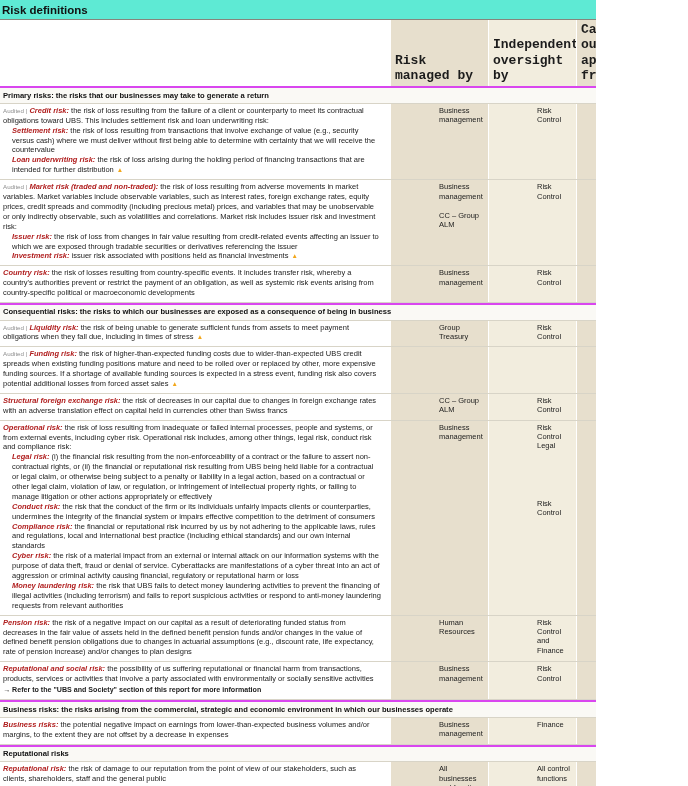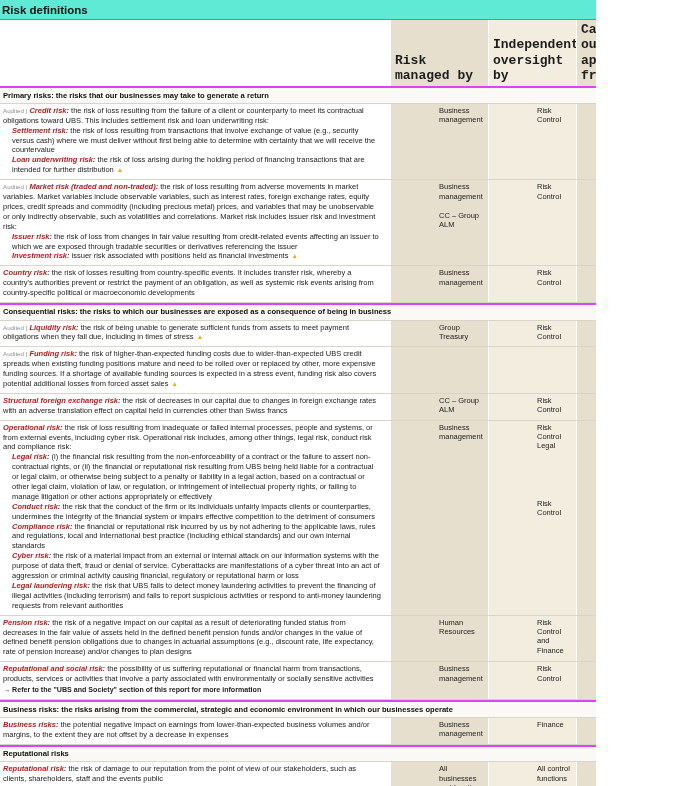--- a/index.html
+++ b/index.html
@@ -153,21 +153,21 @@
           </div>
           <div class="cell side-cell tint-a captured-cell"><span class="dot">●</span></div>
         </div>
         <div class="grid-row risk-row row--operational">
           <div class="cell main-cell">
             <p class="para"><span class="risk-name">Operational risk:</span><span class="risk-text"> the risk of loss resulting from inadequate or failed internal processes, people and systems, or from external events, including cyber risk. Operational risk includes, among other things, legal risk, conduct risk and compliance risk:</span></p>
             <p class="para sub"><span class="risk-name">Legal risk:</span><span class="risk-text"> (i) the financial risk resulting from the non-enforceability of a contract or the failure to assert non-contractual rights, or (ii) the financial or reputational risk resulting from UBS being held liable for a contractual or legal claim, or otherwise being subject to a penalty or liability in a legal action, based on a contractual or other legal claim, violation of law, or regulation, or infringement of intellectual property rights, or failing to manage litigation or other actions appropriately or effectively</span></p>
             <p class="para sub"><span class="risk-name">Conduct risk:</span><span class="risk-text"> the risk that the conduct of the firm or its individuals unfairly impacts clients or counterparties, undermines the integrity of the financial system or impairs effective competition to the detriment of consumers</span></p>
             <p class="para sub"><span class="risk-name">Compliance risk:</span><span class="risk-text"> the financial or reputational risk incurred by us by not adhering to the applicable laws, rules and regulations, local and international best practice (including ethical standards) and our own internal standards</span></p>
             <p class="para sub"><span class="risk-name">Cyber risk:</span><span class="risk-text"> the risk of a material impact from an external or internal attack on our information systems with the purpose of data theft, fraud or denial of service. Cyberattacks are manifestations of a cyber threat into an act of aggression or criminal activity causing financial, regulatory or reputational harm or loss</span></p>
-            <p class="para sub"><span class="risk-name">Legal laundering risk:</span><span class="risk-text"> the risk that UBS fails to detect money laundering activities to prevent the financing of illegal activities (including terrorism) and fails to report suspicious activities or respond to anti-money laundering requests from relevant authorities</span></p>
+            <p class="para sub"><span class="risk-name">Money laundering risk:</span><span class="risk-text"> the risk that UBS fails to detect money laundering activities to prevent the financing of illegal activities (including terrorism) and fails to report suspicious activities or respond to anti-money laundering requests from relevant authorities</span></p>
           </div>
           <div class="cell side-cell tint-a managed-cell">
             <div class="cell-item">Business management</div>
           </div>
           <div class="cell side-cell tint-b oversight-cell">
             <div class="cell-item">Risk Control</div>
             <div class="cell-item">Legal</div>
             <div class="cell-item">Risk Control</div>
           </div>
           <div class="cell side-cell tint-a captured-cell"><span class="dot">●</span></div>
@@ -206,21 +206,21 @@
             <div class="cell-item">Business management</div>
           </div>
           <div class="cell side-cell tint-b oversight-cell">
             <div class="cell-item">Finance</div>
           </div>
           <div class="cell side-cell tint-a captured-cell"><span class="dot">●</span></div>
         </div>
         <div class="section-bar">Reputational risks</div>
         <div class="grid-row risk-row row--reputational">
           <div class="cell main-cell">
-            <p class="para"><span class="risk-name">Reputational risk:</span><span class="risk-text"> the risk of damage to our reputation from the point of view of our stakeholders, such as clients, shareholders, staff and the events public</span></p>
+            <p class="para"><span class="risk-name">Reputational risk:</span><span class="risk-text"> the risk of damage to our reputation from the point of view of our stakeholders, such as clients, shareholders, staff and the general public</span></p>
           </div>
           <div class="cell side-cell tint-a managed-cell">
             <div class="cell-item">All businesses and functions</div>
           </div>
           <div class="cell side-cell tint-b oversight-cell">
             <div class="cell-item">All control functions</div>
           </div>
           <div class="cell side-cell tint-a captured-cell"></div>
         </div>
         <div class="grid-row filler-row">

